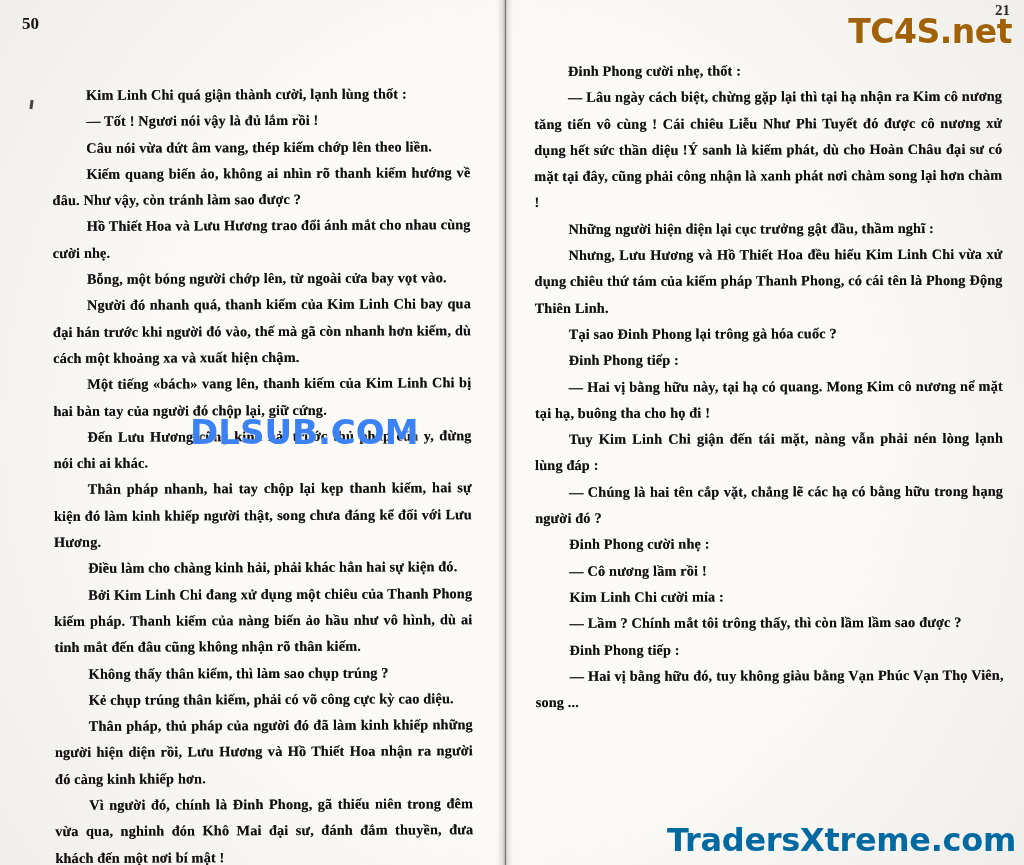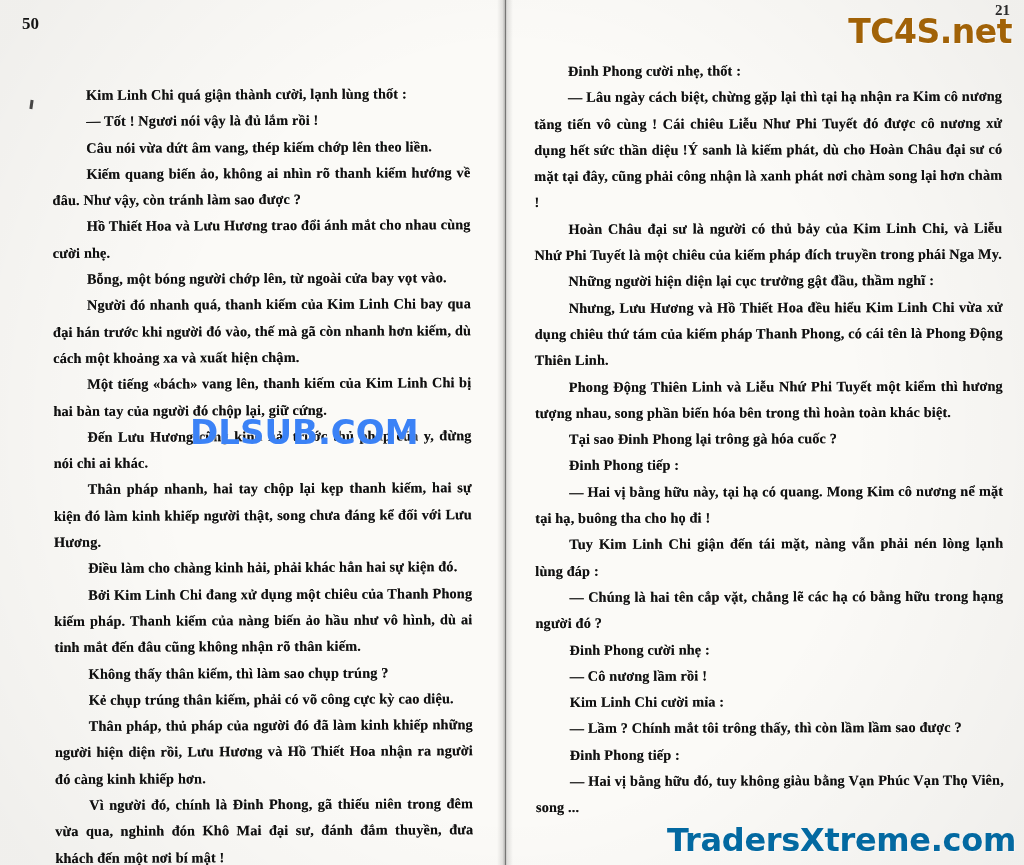--- a/index.html
+++ b/index.html
@@ -174,24 +174,22 @@
 
 <div class="gutter"></div>
 <div class="gutter-line"></div>
 
 <div class="page right">
   <div class="folio right">21</div>
 
   <div class="col right skew-right">
     <p class="ind">Đinh Phong cười nhẹ, thốt :</p>
     <p class="dash">— Lâu ngày cách biệt, chừng gặp lại thì tại hạ nhận ra Kim cô nương tăng tiến vô cùng ! Cái chiêu Liễu Như Phi Tuyết đó được cô nương xử dụng hết sức thần diệu !Ý sanh là kiếm phát, dù cho Hoàn Châu đại sư có mặt tại đây, cũng phải công nhận là xanh phát nơi chàm song lại hơn chàm !</p>
-    <p class="ind">Hoàn Châu đại sư là người có thủ bảy của Kim Linh Chi, và Liễu Nhứ Phi Tuyết là một chiêu của kiếm pháp đích truyền trong phái Nga My.</p>
     <p class="ind">Những người hiện diện lại cục trưởng gật đầu, thầm nghĩ :</p>
     <p class="ind">Nhưng, Lưu Hương và Hồ Thiết Hoa đều hiểu Kim Linh Chi vừa xử dụng chiêu thứ tám của kiếm pháp Thanh Phong, có cái tên là Phong Động Thiên Linh.</p>
-    <p class="ind">Phong Động Thiên Linh và Liễu Nhứ Phi Tuyết một kiểm thì hương tượng nhau, song phần biến hóa bên trong thì hoàn toàn khác biệt.</p>
     <p class="ind">Tại sao Đinh Phong lại trông gà hóa cuốc ?</p>
     <p class="ind">Đinh Phong tiếp :</p>
     <p class="dash">— Hai vị bằng hữu này, tại hạ có quang. Mong Kim cô nương nể mặt tại hạ, buông tha cho họ đi !</p>
     <p class="ind">Tuy Kim Linh Chi giận đến tái mặt, nàng vẫn phải nén lòng lạnh lùng đáp :</p>
     <p class="dash">— Chúng là hai tên cắp vặt, chẳng lẽ các hạ có bằng hữu trong hạng người đó ?</p>
     <p class="ind">Đinh Phong cười nhẹ :</p>
     <p class="dash">— Cô nương lầm rồi !</p>
     <p class="ind">Kim Linh Chi cười mỉa :</p>
     <p class="dash">— Lầm ? Chính mắt tôi trông thấy, thì còn lầm lầm sao được ?</p>
     <p class="ind">Đinh Phong tiếp :</p>

